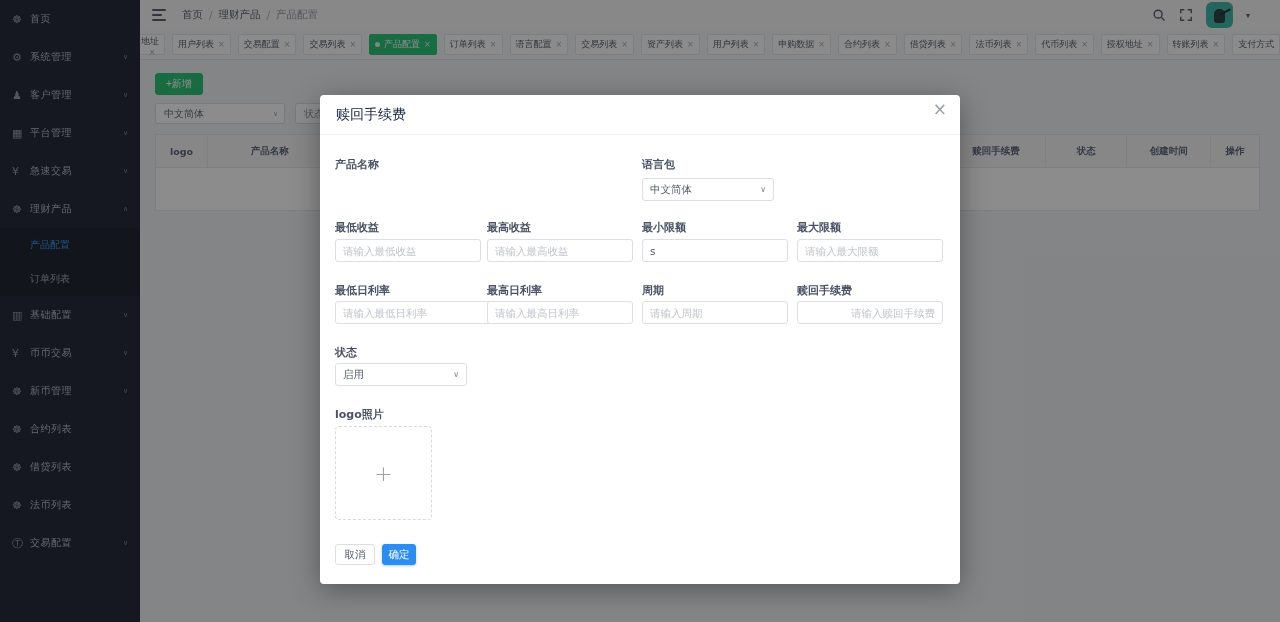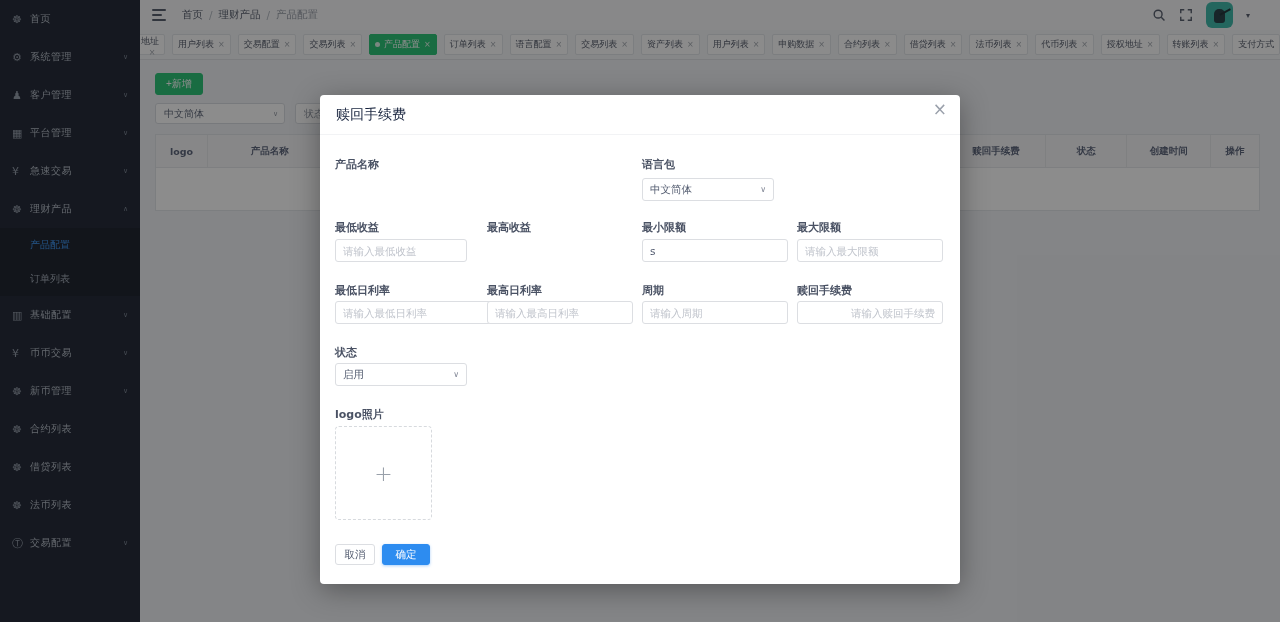--- a/index.html
+++ b/index.html
@@ -61,21 +61,21 @@
   .m-divider { position:absolute; left:0; top:39px; width:100%; border-top:1px solid #f2f3f5; }
   .f-label { position:absolute; font-size:11px; font-weight:600; color:#4a5264; }
   .f-input { position:absolute; height:23px; border:1px solid #dcdee2; border-radius:3px; background:#fff; font-size:10.5px; color:#515a6e; padding:0 7px; outline:none; font-family:inherit; }
   .f-input::placeholder { color:#c0c4cc; }
   .f-select { position:absolute; height:23px; width:132px; border:1px solid #dcdee2; border-radius:3px; background:#fff; display:flex; align-items:center; padding:0 20px 0 7px; font-size:10.5px; color:#515a6e; cursor:pointer; }
   .f-select .chev { position:absolute; right:7px; font-size:8px; color:#808695; }
   .upload { position:absolute; left:15px; top:331px; width:97px; height:94px; border:1px dashed #d7dade; border-radius:4px; display:flex; align-items:center; justify-content:center; cursor:pointer; }
   .upload .plus { font-size:22px; font-weight:200; color:#99a0aa; }
   .m-btn { position:absolute; top:449px; height:21px; border-radius:3px; font-size:10.5px; display:flex; align-items:center; justify-content:center; cursor:pointer; }
   .btn-cancel { left:15px; width:40px; background:#fff; border:1px solid #dcdee2; color:#515a6e; }
-  .btn-ok { left:62px; width:48px; background:#2d8cf0; border:1px solid #2d8cf0; color:#fff; box-shadow:0 1px 3px rgba(45,140,240,.4); }
+  .btn-ok { left:62px; width:34px; background:#2d8cf0; border:1px solid #2d8cf0; color:#fff; box-shadow:0 1px 3px rgba(45,140,240,.4); }
 </style>
 </head>
 <body>
 
 <aside class="sidebar">
   <div class="side-item">
     <span class="s-icon">☸</span>
     <span class="s-label">首页</span>
   </div>
   <div class="side-item">
@@ -291,22 +291,23 @@
   <div class="m-divider"></div>
 
   <label class="f-label" style="left:15px;top:62px">产品名称</label>
   <label class="f-label" style="left:322px;top:62px">语言包</label>
   <div class="f-select" style="left:322px;top:83px">
     <span>中文简体</span>
     <span class="chev">∨</span>
   </div>
 
   <label class="f-label" style="left:15px;top:125px">最低收益</label>
-  <input class="f-input" style="left: 15px; top: 144px; width: 132px;" placeholder="请输入最低收益">
+  <input class="f-input" style="left: 15px; top: 144px; width: 146px;" placeholder="请输入最低收益">
   <label class="f-label" style="left:167px;top:125px">最高收益</label>
+  <input class="f-input" style="left: 167px; top: 144px; width: 146px;" placeholder="请输入最高收益">
   <label class="f-label" style="left:322px;top:125px">最小限额</label>
   <input class="f-input" style="left: 322px; top: 144px; width: 146px;" value="s">
   <label class="f-label" style="left:477px;top:125px">最大限额</label>
   <input class="f-input" style="left: 477px; top: 144px; width: 146px;" placeholder="请输入最大限额">
 
   <label class="f-label" style="left:15px;top:188px">最低日利率</label>
   <input class="f-input" style="left: 15px; top: 206px; width: 168px;" placeholder="请输入最低日利率">
   <label class="f-label" style="left:167px;top:188px">最高日利率</label>
   <input class="f-input" style="left: 167px; top: 206px; width: 146px;" placeholder="请输入最高日利率">
   <label class="f-label" style="left:322px;top:188px">周期</label>

